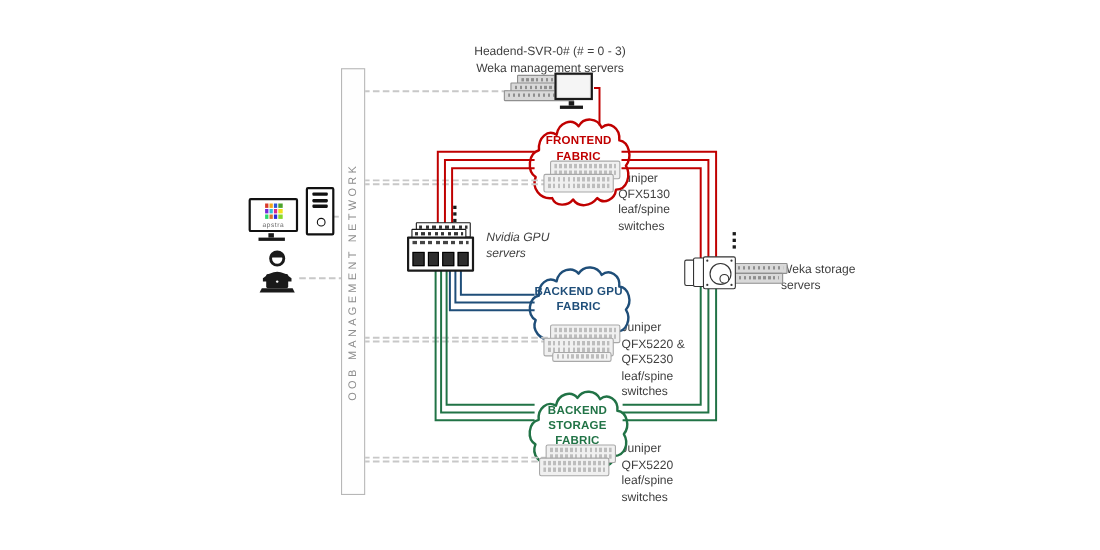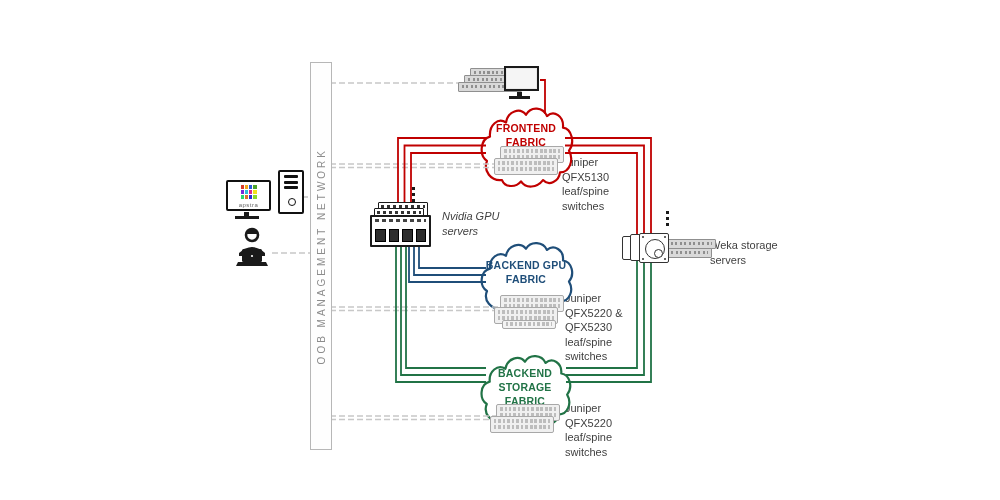--- a/index.html
+++ b/index.html
@@ -135,20 +135,22 @@
       <path class="ln-green" d="M651 258 V382 H566"></path>
       <path class="ln-green" d="M644 258 V375 H566"></path>
       <path class="ln-green" d="M637 258 V368 H566"></path>
     </g>
   </svg>
 
   <div class="oob-bar">
     <span>OOB MANAGEMENT NETWORK</span>
   </div>
 
+  <div class="lbl center" style="left:392px;top:40px;width:216px;">Headend-SVR-0# (# = 0 - 3)
+Weka management servers</div>
   <div class="abs icon-z" style="left:458px;top:66px;width:92px;height:38px;">
     <div class="rack" style="left:12px;top:2px;width:62px;">
         <div class="tex"></div>
       </div>
     <div class="rack" style="left:6px;top:9px;width:62px;">
         <div class="tex"></div>
       </div>
     <div class="rack" style="left:0px;top:16px;width:62px;">
         <div class="tex"></div>
       </div>

